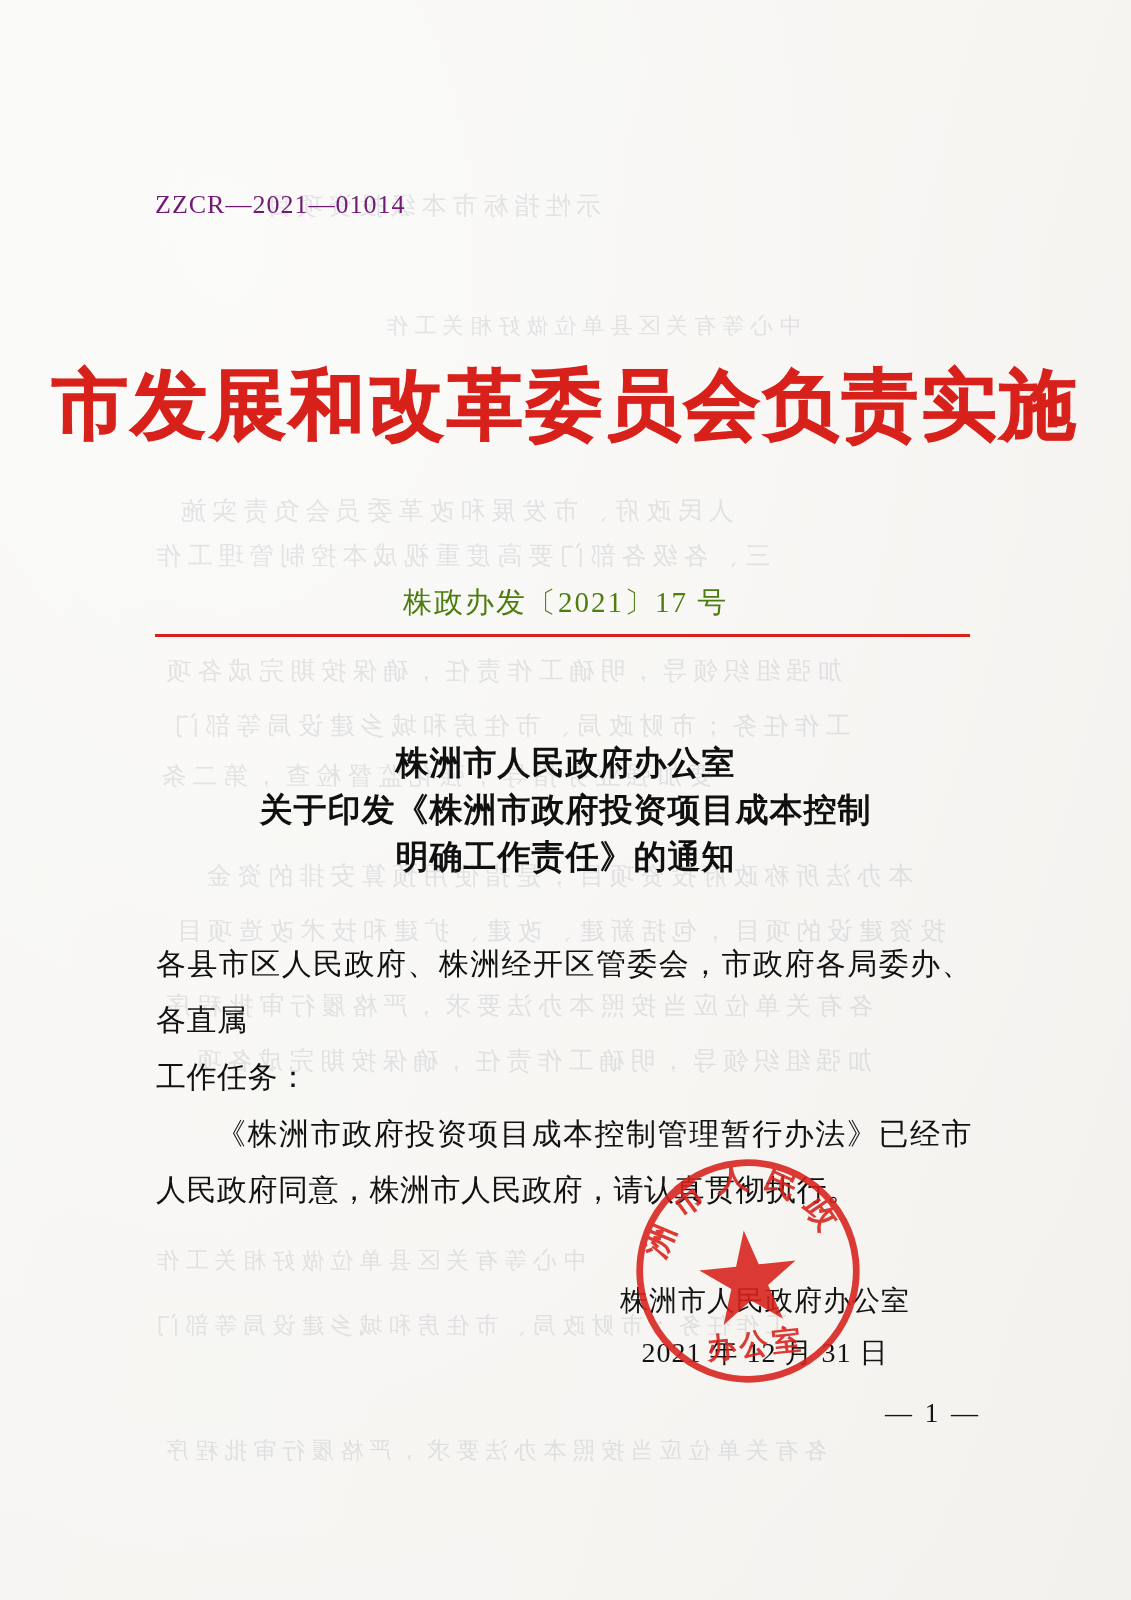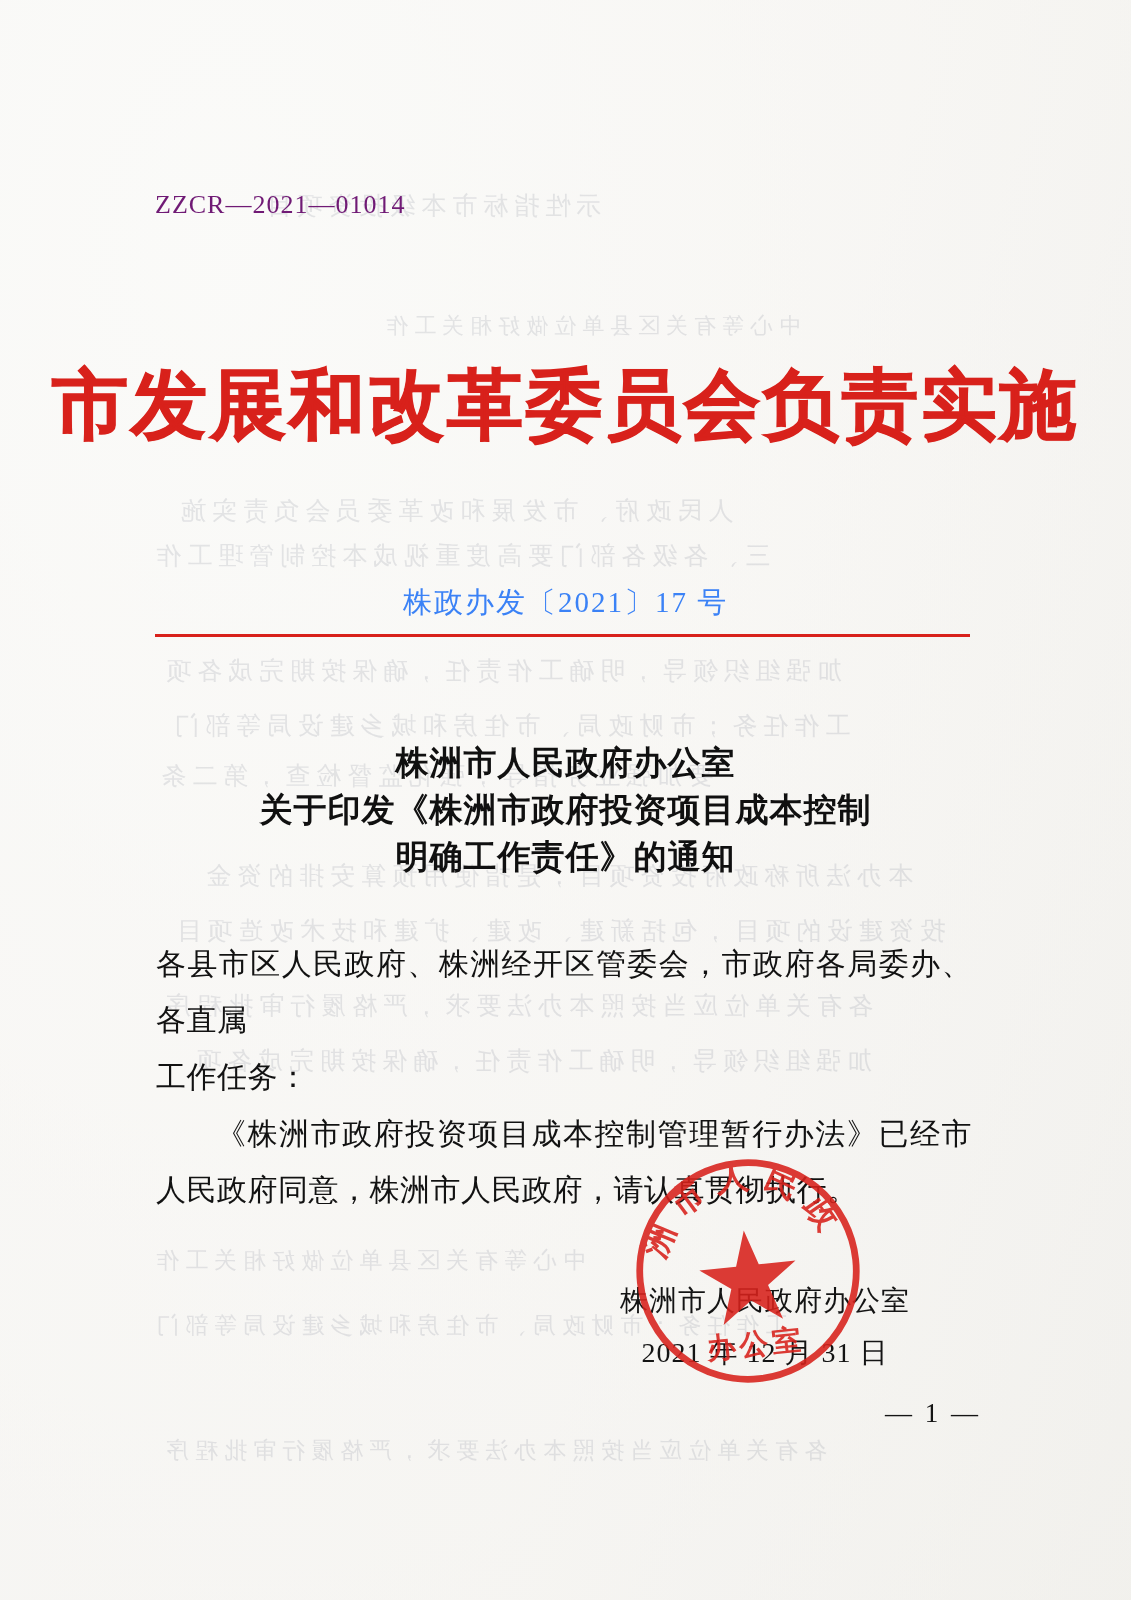--- a/index.html
+++ b/index.html
@@ -73,21 +73,21 @@
   }
 
   .issue-no {
     position: absolute;
     left: 0;
     right: 0;
     top: 583px;
     text-align: center;
     font-size: 29px;
     letter-spacing: 2px;
-    color: #3b82f6;
+    color: #4d7c0f;
   }
 
   .red-rule {
     position: absolute;
     left: 155px;
     top: 634px;
     width: 815px;
     height: 3px;
     background: #d8211b;
   }

